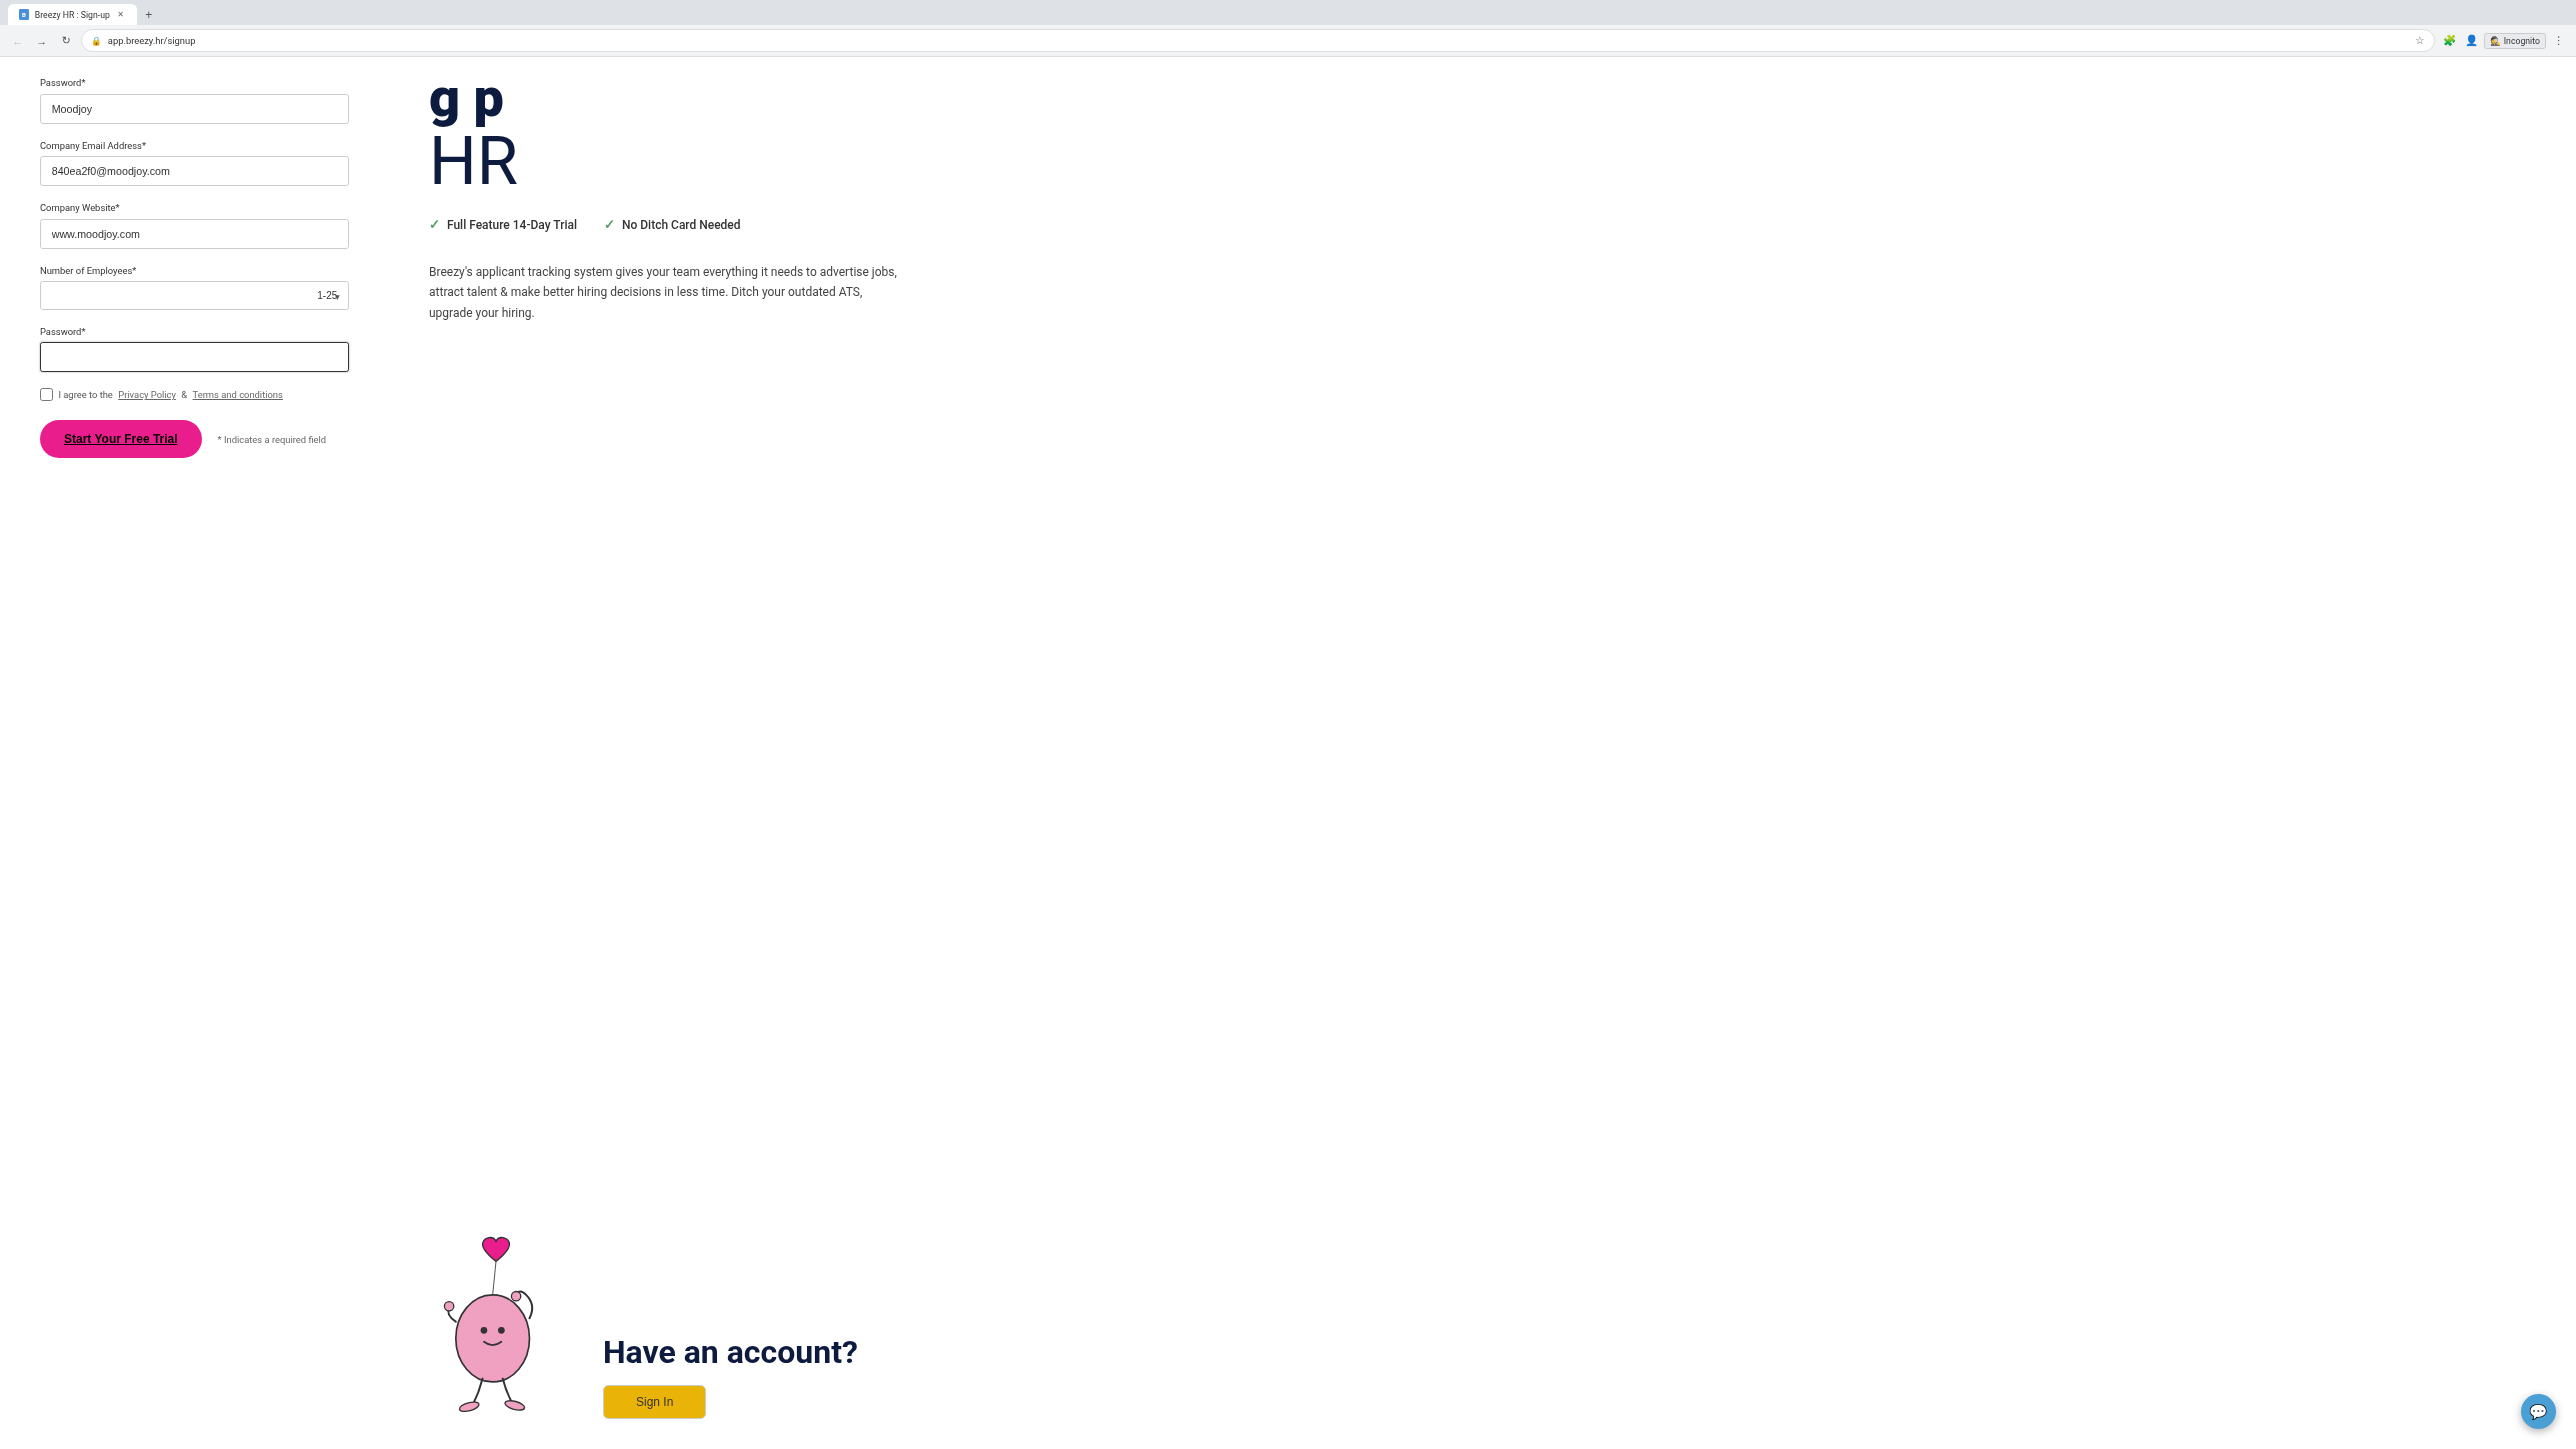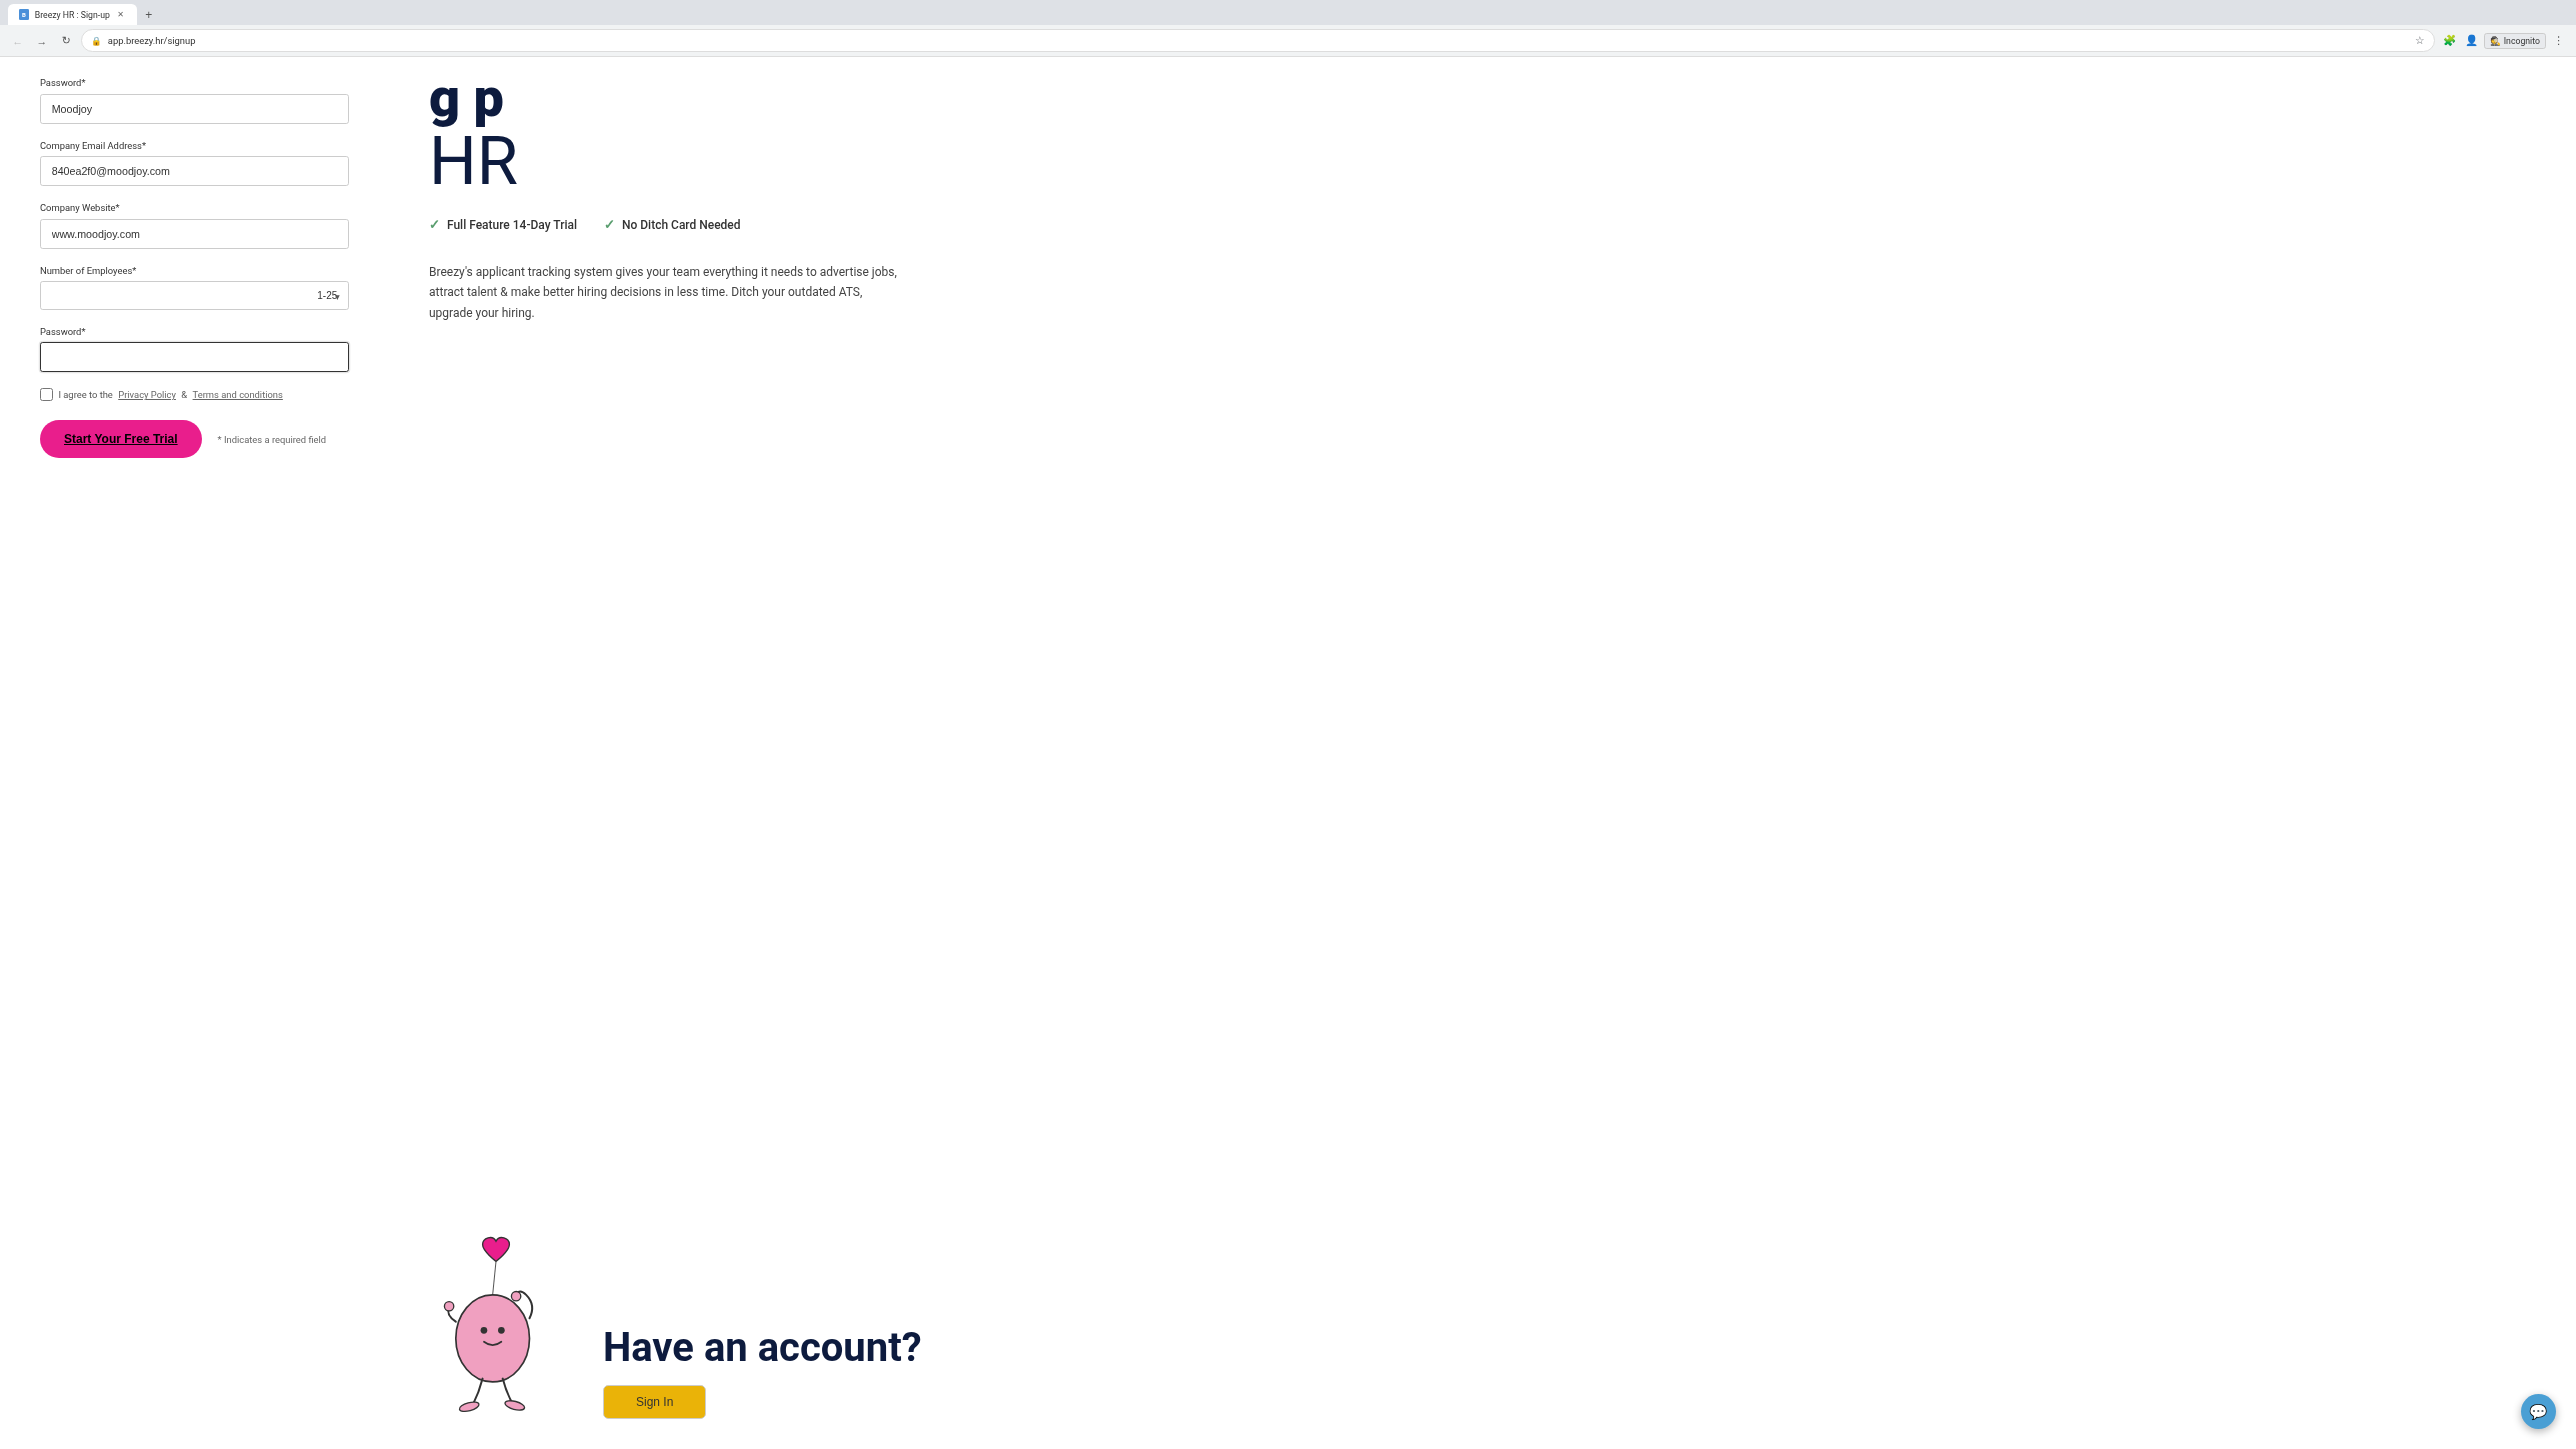--- a/index.html
+++ b/index.html
@@ -336,21 +336,21 @@
       position: relative;
     }
 
     .have-account-section {
       display: flex;
       flex-direction: column;
       gap: 13.4px;
     }
 
     .have-account-title {
-      font-size: 40px;
+      font-size: 32px;
       font-weight: 700;
       color: #0d1b3e;
     }
 
     .sign-in-btn {
       background: #eab308;
       border: 1.3px solid #ccc;
       border-radius: 5.4px;
       padding: 9.4px 32px;
       font-size: 12px;

